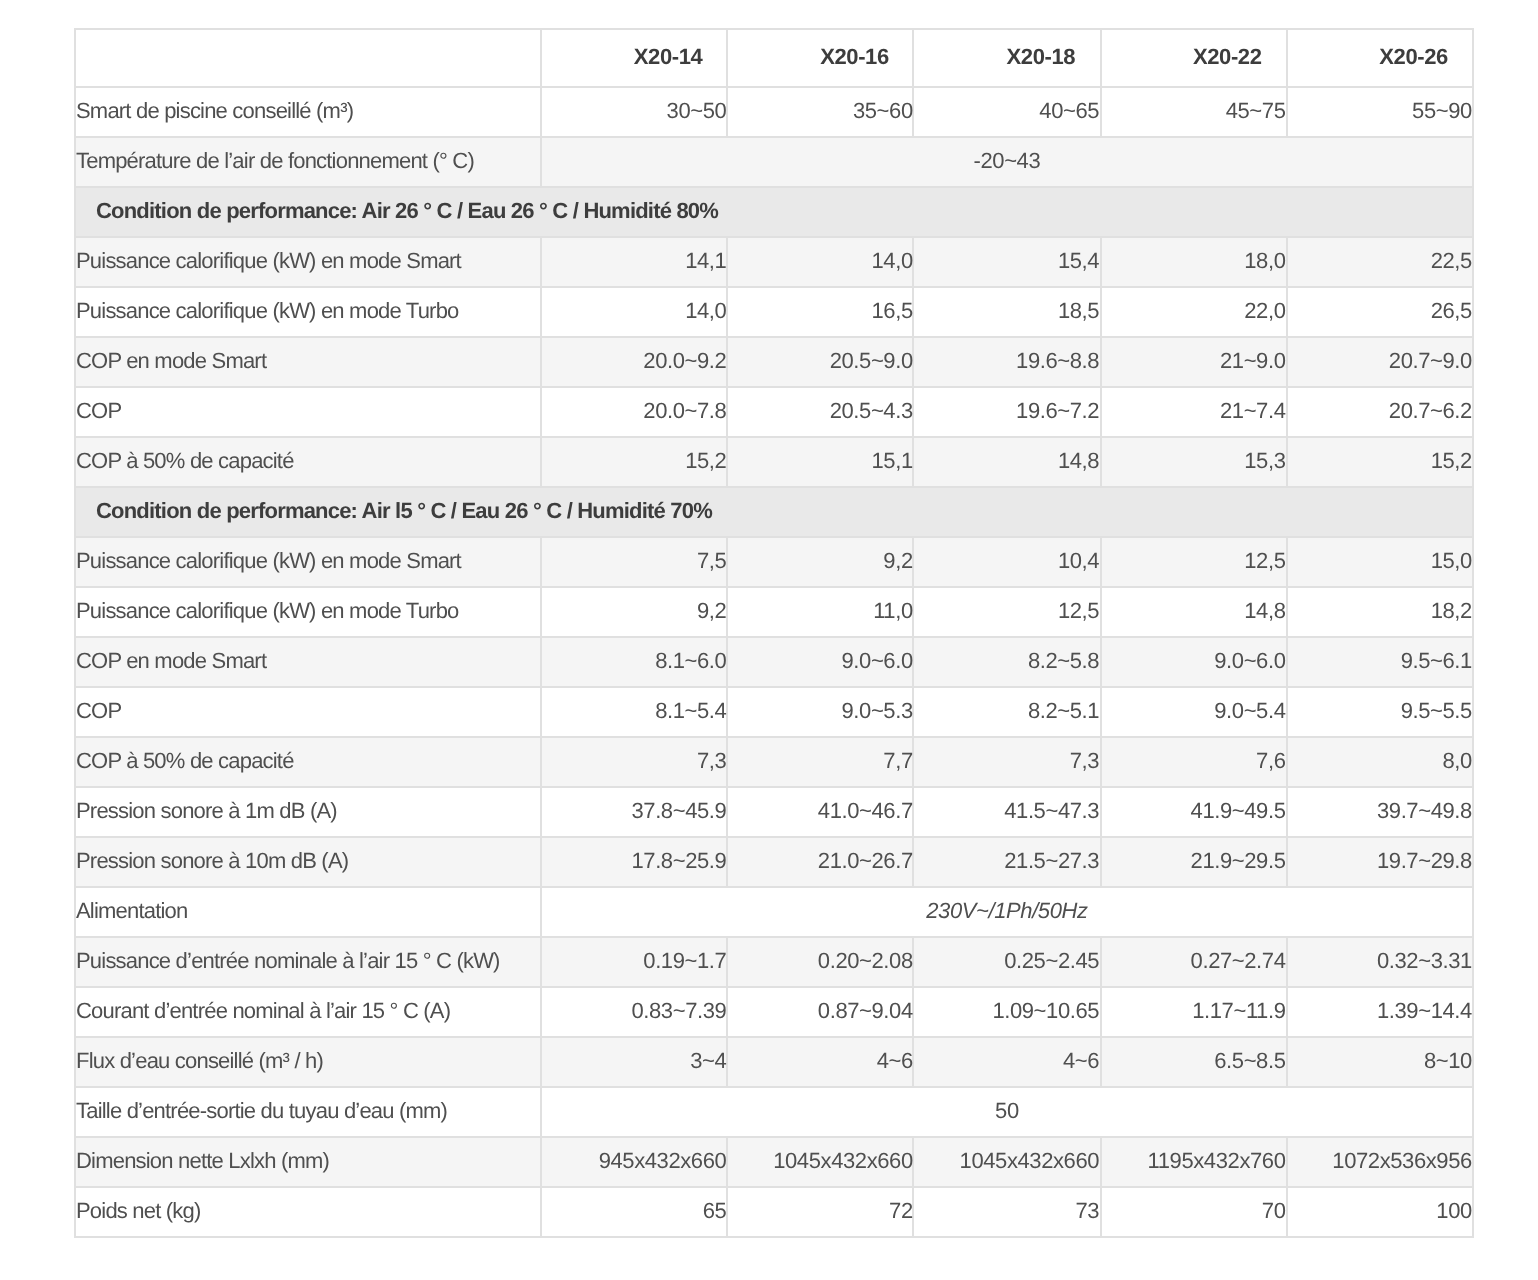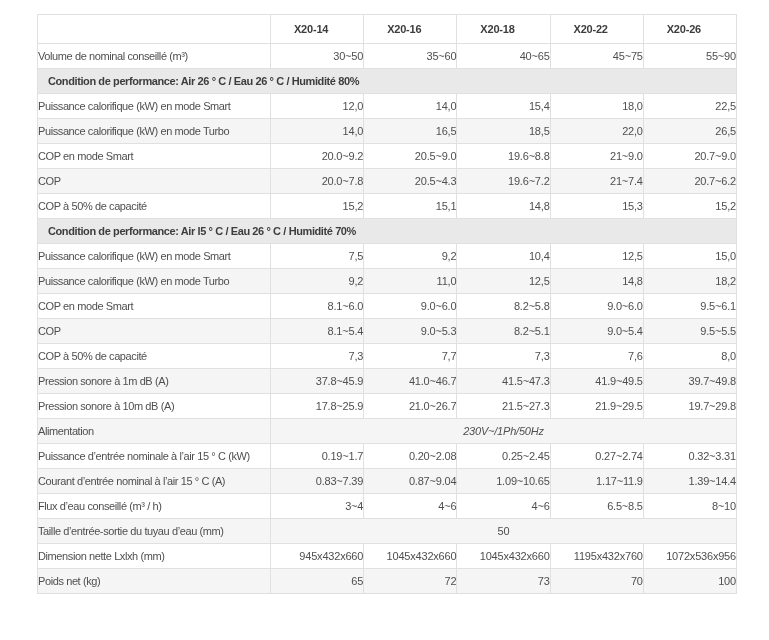--- a/index.html
+++ b/index.html
@@ -30,20 +30,21 @@
     padding: 0;
     height: 24px;
     line-height: 24px;
     white-space: nowrap;
   }
   table.spec thead th {
     height: 28px;
     line-height: 28px;
     font-weight: bold;
     color: #3d3d3d;
+    text-align: right;
     padding-right: 12px;
     background: #ffffff;
     letter-spacing: -0.2px;
   }
   td.label {
     text-align: left;
     padding-left: 10px;
     letter-spacing: -0.4px;
   }
   td.val {
@@ -85,33 +86,37 @@
         <th></th>
         <th>X20-14</th>
         <th>X20-16</th>
         <th>X20-18</th>
         <th>X20-22</th>
         <th>X20-26</th>
       </tr>
     </thead>
     <tbody>
         <tr>
-          <td class="label">Volume de nominal conseillé (m³)</td>
+          <td class="label">Smart de piscine conseillé (m³)</td>
           <td class="val">30~50</td>
           <td class="val">35~60</td>
           <td class="val">40~65</td>
           <td class="val">45~75</td>
           <td class="val">55~90</td>
         </tr>
+        <tr>
+          <td class="label">Température de l’air  de fonctionnement (° C)</td>
+          <td colspan="5" class="spanval">-20~43</td>
+        </tr>
         <tr class="section">
           <td colspan="6">Condition de performance: Air 26 ° C / Eau 26 ° C / Humidité 80%</td>
         </tr>
         <tr>
           <td class="label">Puissance calorifique (kW) en mode Smart</td>
-          <td class="val">12,0</td>
+          <td class="val">14,1</td>
           <td class="val">14,0</td>
           <td class="val">15,4</td>
           <td class="val">18,0</td>
           <td class="val">22,5</td>
         </tr>
         <tr>
           <td class="label">Puissance calorifique (kW) en mode Turbo</td>
           <td class="val">14,0</td>
           <td class="val">16,5</td>
           <td class="val">18,5</td>

